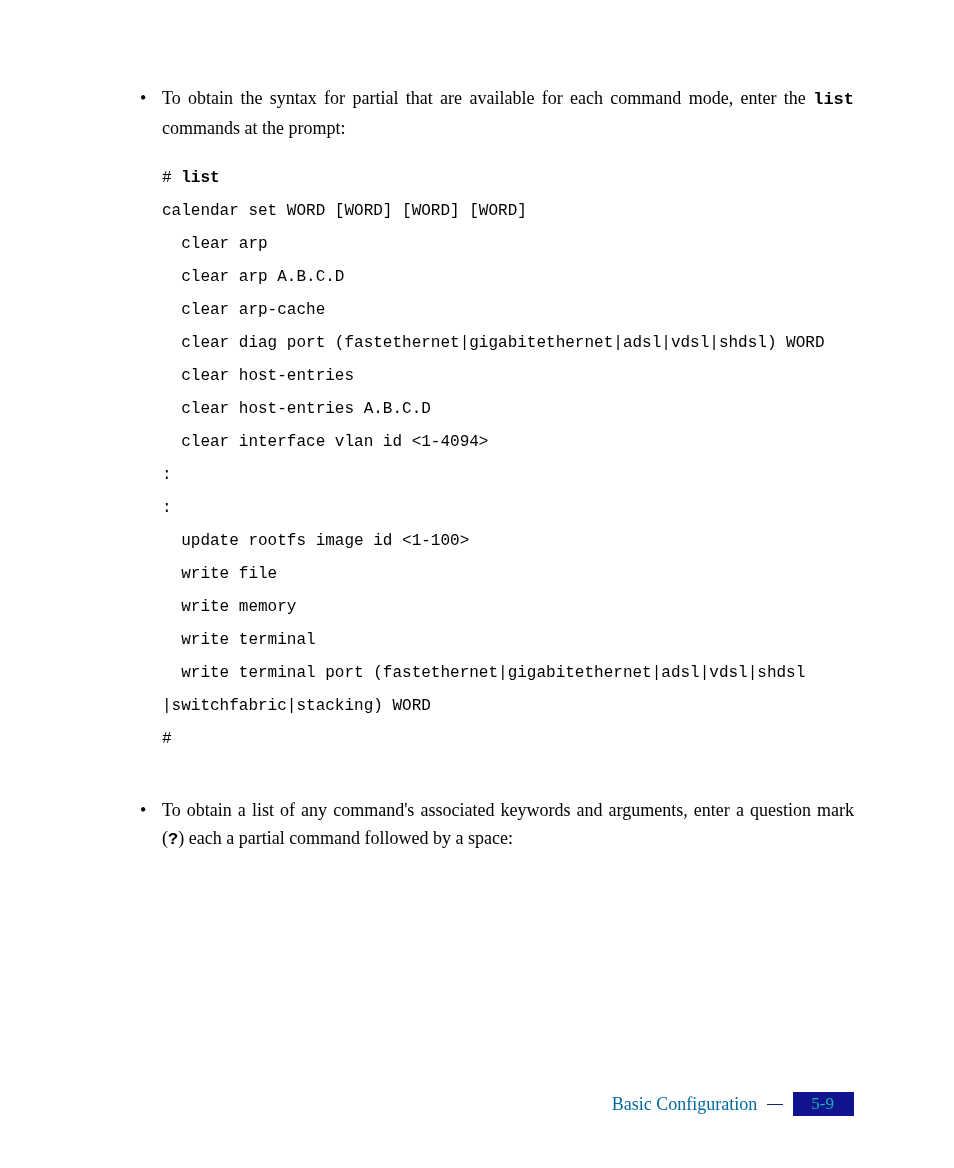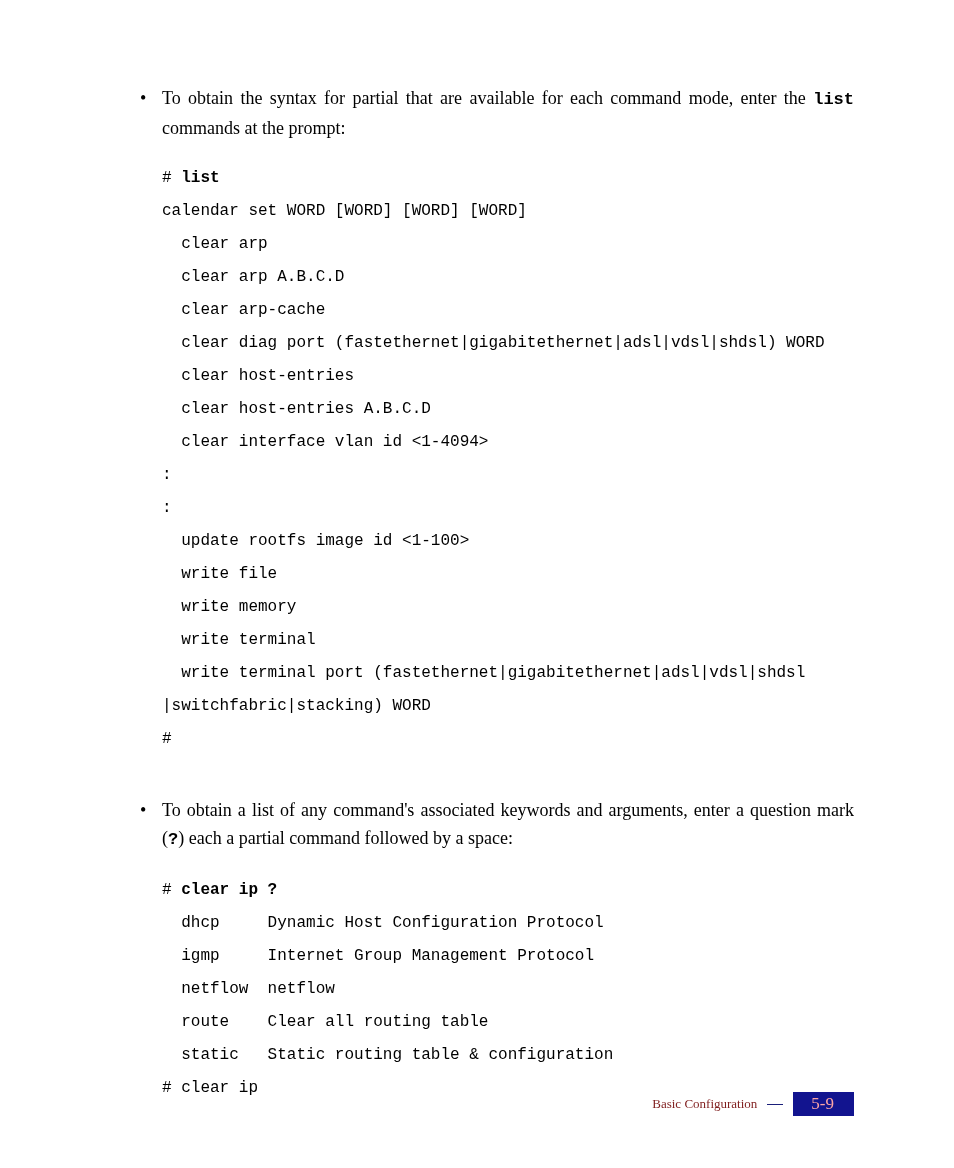--- a/index.html
+++ b/index.html
@@ -54,31 +54,31 @@
   }
   .footer {
     position: absolute;
     bottom: 52px;
     right: 100px;
     display: flex;
     align-items: center;
     gap: 10px;
   }
   .footer-label {
-    font-size: 13px;
-    color: #7f1d1d;
+    font-size: 18px;
+    color: #0369a1;
   }
   .footer-line {
     width: 16px;
     height: 1px;
     background: #1a1f7a;
   }
   .footer-badge {
     background: #12148f;
-    color: #fca5a5;
+    color: #14b8a6;
     font-size: 17px;
     padding: 2px 20px 2px 18px;
     font-family: "Book Antiqua", Palatino, "Palatino Linotype", Georgia, serif;
   }
 </style>
 </head>
 <body>
 
 <div class="page">
 
@@ -108,27 +108,20 @@
 |switchfabric|stacking) WORD
 #</span></div>
 
   <div class="bullet-item">
     <div class="bullet">•</div>
     <div class="bullet-text">
       <span>To obtain a list of any command's associated keywords and arguments, enter a question mark (</span><span class="mono-inline">?</span><span>) each a partial command followed by a space:</span>
     </div>
   </div>
 
-  <div class="code-block"><span># </span><span class="code-bold">clear ip ?</span>
-<span>  dhcp     Dynamic Host Configuration Protocol
-  igmp     Internet Group Management Protocol
-  netflow  netflow
-  route    Clear all routing table
-  static   Static routing table &amp; configuration
-# clear ip</span></div>
 
   <div class="footer">
     <span class="footer-label">Basic Configuration</span>
     <span class="footer-line"></span>
     <span class="footer-badge">5-9</span>
   </div>
 
 </div>
 
 </body></html>

